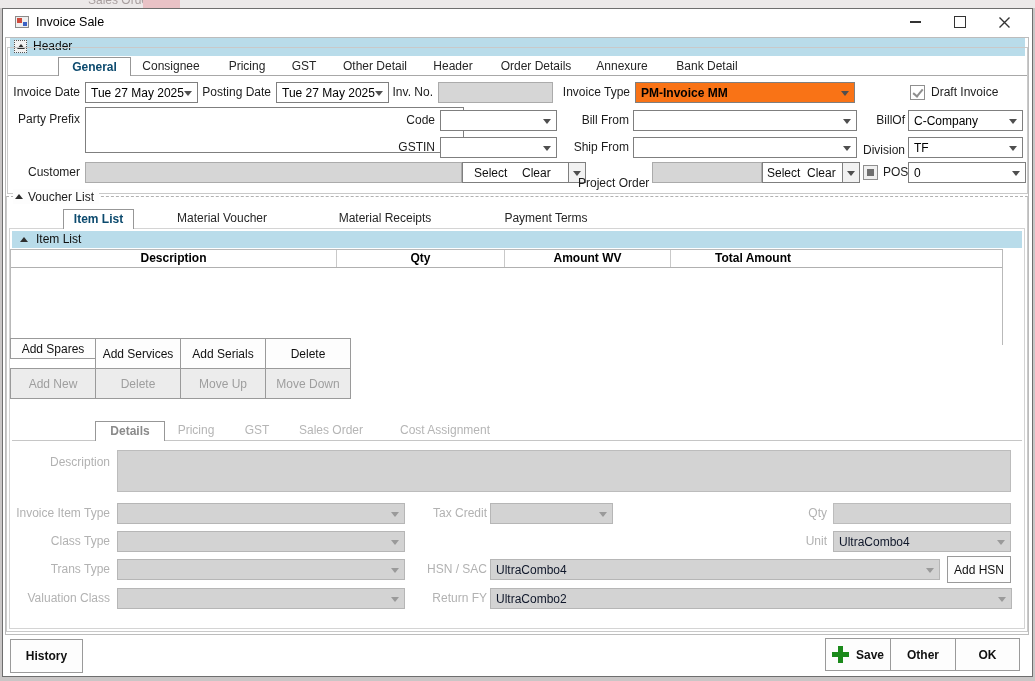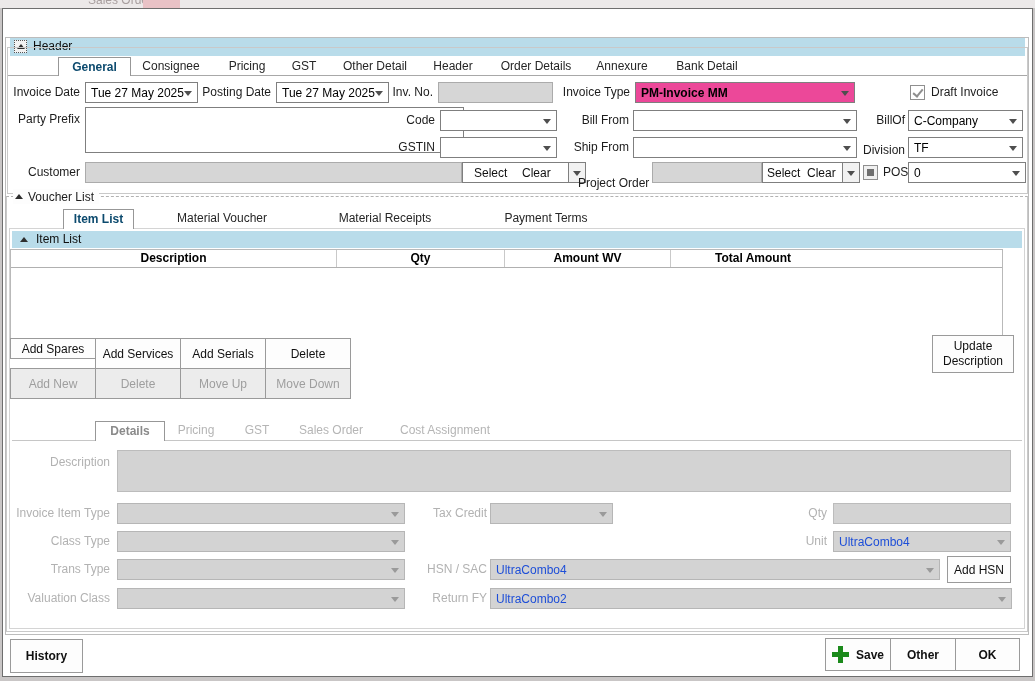--- a/index.html
+++ b/index.html
@@ -8,22 +8,22 @@
   .desktop{left:0;top:0;width:1035px;height:8px;background:#ece9e9;overflow:hidden}
   .desktop .bgtxt{position:absolute;left:88px;top:-7px;font-size:12px;color:#a89f9f}
   .desktop .pink{position:absolute;left:143px;top:0;width:37px;height:8px;background:#e9c2c6}
   .win{left:2px;top:8px;width:1031px;height:669px;background:#fff;border:1px solid #6e6e6e}
   .titlebar{left:0;top:0;width:1029px;height:27px;background:#fff}
   .title{position:absolute;left:33px;top:6px;font-size:12.5px;color:#000}
   .wbtn{display:flex;align-items:center;justify-content:center;width:45px;height:26px;cursor:default}
   .lbl{font-size:12px;color:#1c1c1c;line-height:21px;text-align:right;white-space:nowrap}
   .lbl.dis{color:#b2b2b2}
   .combo{background:#fff;border:1px solid #7f7f7f;font-size:12px;line-height:18px;padding:1px 18px 0 5px;color:#000;white-space:nowrap;overflow:hidden}
-  .combo.gray{background:#ec4899;font-weight:bold}
-  .combo.dis{background:#d3d3d3;border-color:#b6b6b6;color:#1d4ed8}
+  .combo.gray{background:#f97316;font-weight:bold}
+  .combo.dis{background:#d3d3d3;border-color:#b6b6b6;color:#0f172a}
   .arr{position:absolute;right:5px;top:8px;width:0;height:0;border-left:4px solid transparent;border-right:4px solid transparent;border-top:5px solid #4f4f4f}
   .dis>.arr{border-top-color:#9a9a9a}
   .tb{background:#fff;border:1px solid #7f7f7f}
   .tb.dis{background:#d6d6d6;border-color:#ababab}
   .bluebar{background:#b9dcea;font-size:12px;line-height:17px;color:#101010}
   .tri{width:0;height:0;border-left:4px solid transparent;border-right:4px solid transparent;border-bottom:5px solid #2e2e2e}
   .tabsel{background:#fff;border:1px solid #979797;border-bottom:none;text-align:center;font-weight:bold;font-size:12px;color:#0c4a6e;line-height:19px;z-index:3}
   .tabsel.gsel{color:#8a8a8a}
   .tab{font-size:12px;color:#262626;text-align:center;line-height:19px}
   .tab.dis{color:#b5b5b5}
@@ -48,20 +48,39 @@
 
 <div class="screen">
 
   <div class="abs desktop">
     <span class="bgtxt">Sales Order</span>
     <span class="pink"></span>
   </div>
 
   <div class="abs win">
 
+    <div class="abs titlebar">
+      <svg class="abs" style="left:11px;top:5px" width="16" height="16" viewBox="0 0 16 16">
+        <rect x="1.5" y="2.5" width="13" height="11" fill="#efefef" stroke="#8a8a8a"></rect>
+        <rect x="3" y="4" width="5" height="5" fill="#cf4a3c"></rect>
+        <rect x="9" y="8" width="4" height="4" fill="#3b62c4"></rect>
+      </svg>
+      <span class="title">Invoice Sale</span>
+      <div class="abs wbtn" style="left:890px;top:0">
+        <div style="width:11px;height:1.5px;background:#333"></div>
+      </div>
+      <div class="abs wbtn" style="left:934px;top:0">
+        <div style="width:10px;height:10px;border:1.4px solid #333"></div>
+      </div>
+      <div class="abs wbtn" style="left:979px;top:0">
+        <svg width="11" height="11" viewBox="0 0 11 11">
+            <path d="M0.5 0.5 L10.5 10.5 M10.5 0.5 L0.5 10.5" stroke="#333" stroke-width="1.4"></path>
+          </svg>
+      </div>
+    </div>
 
     <div class="abs" style="left:2px;top:28px;width:1024px;height:598px;border:1px solid #bcbcbc"></div>
 
     <div class="abs bluebar" style="left:7px;top:29px;width:1015px;height:18px">
       <div class="abs" style="left:4px;top:2px;width:13px;height:13px;border:1px dotted #555;background:#f2f2f2;display:flex;align-items:center;justify-content:center">
         <div class="tri"></div>
       </div>
       <span class="abs" style="left:23px;top:0">Header</span>
     </div>
     <div class="abs grp" style="left:4px;top:38px;width:1021px;height:147px"></div>
@@ -166,21 +185,20 @@
     </div>
 
     <div class="abs btn" style="left:7px;top:329px;width:86px;height:21px">Add Spares</div>
     <div class="abs btn" style="left:92px;top:329px;width:86px;height:31px">Add Services</div>
     <div class="abs btn" style="left:177px;top:329px;width:86px;height:31px">Add Serials</div>
     <div class="abs btn" style="left:262px;top:329px;width:86px;height:31px">Delete</div>
     <div class="abs btn dis" style="left:7px;top:359px;width:86px;height:31px">Add New</div>
     <div class="abs btn dis" style="left:92px;top:359px;width:86px;height:31px">Delete</div>
     <div class="abs btn dis" style="left:177px;top:359px;width:86px;height:31px">Move Up</div>
     <div class="abs btn dis" style="left:262px;top:359px;width:86px;height:31px">Move Down</div>
-    <div class="abs btn" style="left:929px;top:326px;width:82px;height:38px;line-height:15px">Update Description</div>
 
     <div class="abs hline" style="left:9px;top:431px;width:1010px;height:0;border-top-color:#c6c6c6"></div>
 
     <div class="abs tabsel gsel" style="left:92px;top:412px;width:70px;height:20px">Details</div>
     <div class="abs tab dis" style="left:133px;top:412px;width:120px">Pricing</div>
     <div class="abs tab dis" style="left:194px;top:412px;width:120px">GST</div>
     <div class="abs tab dis" style="left:268px;top:412px;width:120px">Sales Order</div>
     <div class="abs tab dis" style="left:382px;top:412px;width:120px">Cost Assignment</div>
 
     <div class="abs lbl dis" style="left:27px;top:443px;width:80px">Description</div>

